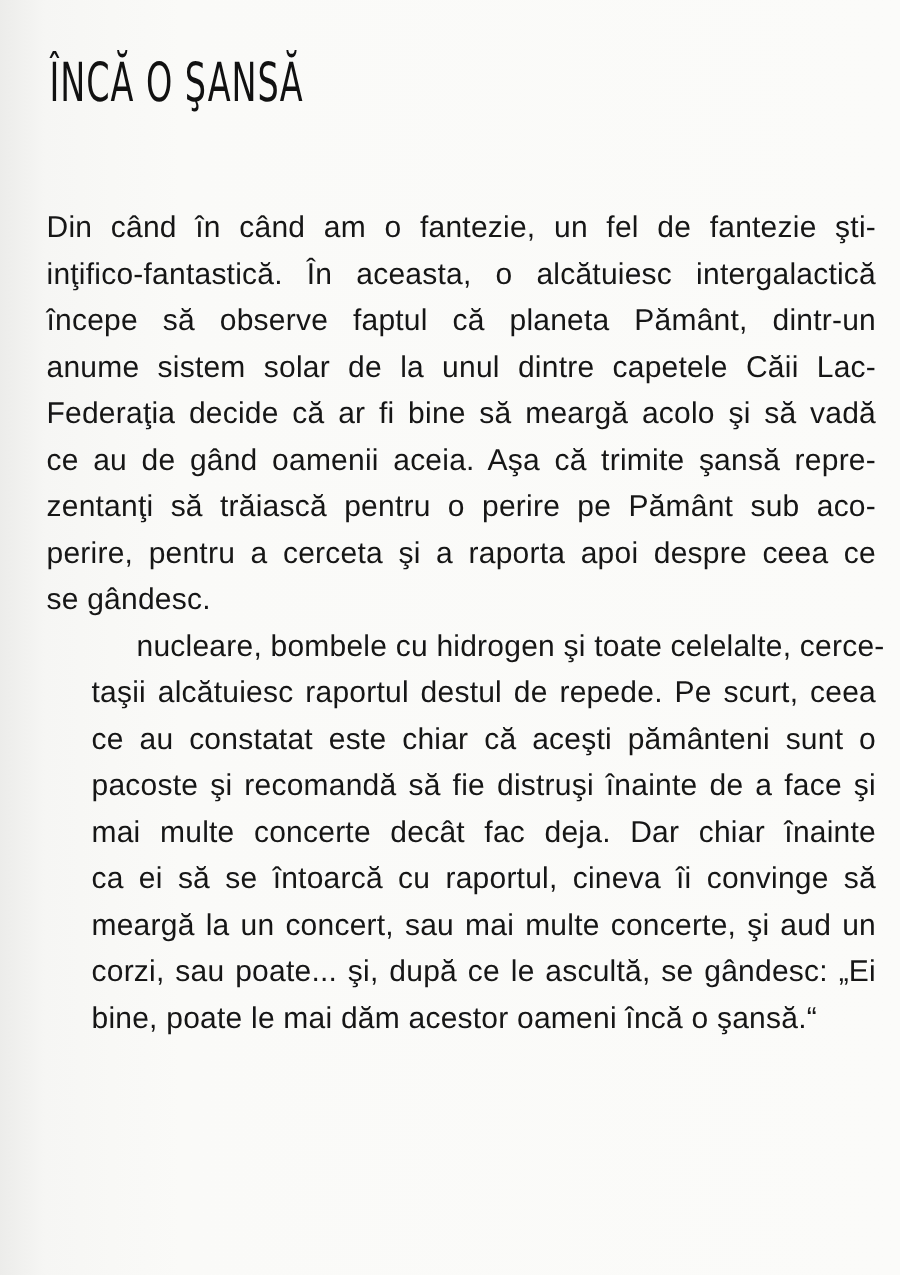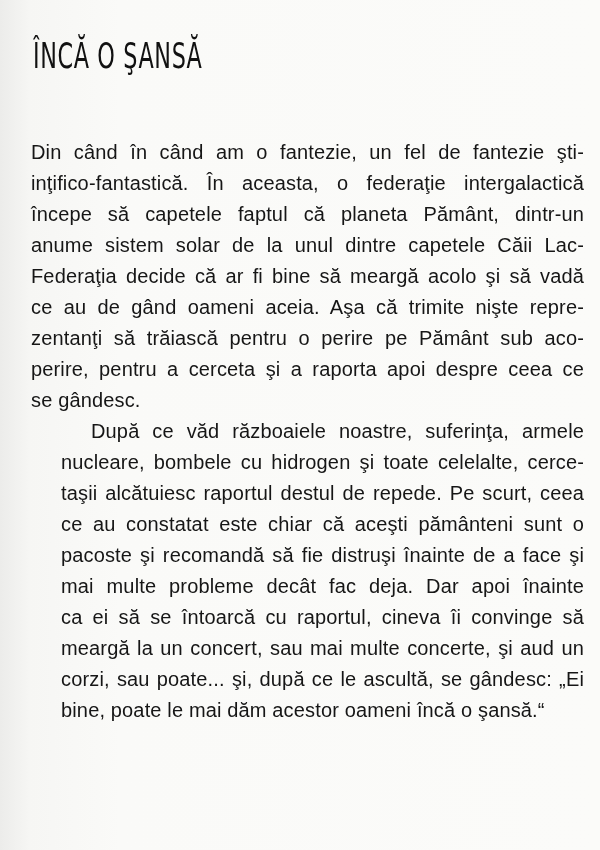--- a/index.html
+++ b/index.html
@@ -71,35 +71,34 @@
   </style>
 </head>
 <body>
 
 <div class="page">
   <h1 class="title">ÎNCĂ O ŞANSĂ</h1>
 
   <div class="body-text">
     <div class="para">
       <span class="line">Din când în când am o fantezie, un fel de fantezie şti-</span>
-      <span class="line">inţifico-fantastică. În aceasta, o federaţie intergalactică</span>
-      <span class="line">începe să capetele faptul că planeta Pământ, dintr-un</span>
+      <span class="line">inţifico-fantastică. În aceasta, o alcătuiesc intergalactică</span>
+      <span class="line">începe să observe faptul că planeta Pământ, dintr-un</span>
       <span class="line">anume sistem solar de la unul dintre capetele Căii Lac-</span>
       <span class="line">Federaţia decide că ar fi bine să meargă acolo şi să vadă</span>
-      <span class="line">ce au de gând oameni aceia. Aşa că trimite nişte repre-</span>
+      <span class="line">ce au de gând oamenii aceia. Aşa că trimite şansă repre-</span>
       <span class="line">zentanţi să trăiască pentru o perire pe Pământ sub aco-</span>
       <span class="line">perire, pentru a cerceta şi a raporta apoi despre ceea ce</span>
       <span class="line last">se gândesc.</span>
     </div>
     <div class="para indent">
-      <span class="line">După ce văd războaiele noastre, suferinţa, armele</span>
       <span class="line">nucleare, bombele cu hidrogen şi toate celelalte, cerce-</span>
       <span class="line">taşii alcătuiesc raportul destul de repede. Pe scurt, ceea</span>
       <span class="line">ce au constatat este chiar că aceşti pământeni sunt o</span>
       <span class="line">pacoste şi recomandă să fie distruşi înainte de a face şi</span>
-      <span class="line">mai multe probleme decât fac deja. Dar apoi înainte</span>
+      <span class="line">mai multe concerte decât fac deja. Dar chiar înainte</span>
       <span class="line">ca ei să se întoarcă cu raportul, cineva îi convinge să</span>
       <span class="line">meargă la un concert, sau mai multe concerte, şi aud un</span>
       <span class="line">corzi, sau poate... şi, după ce le ascultă, se gândesc: „Ei</span>
       <span class="line last">bine, poate le mai dăm acestor oameni încă o şansă.“</span>
     </div>
   </div>
 </div>
 
 </body></html>

